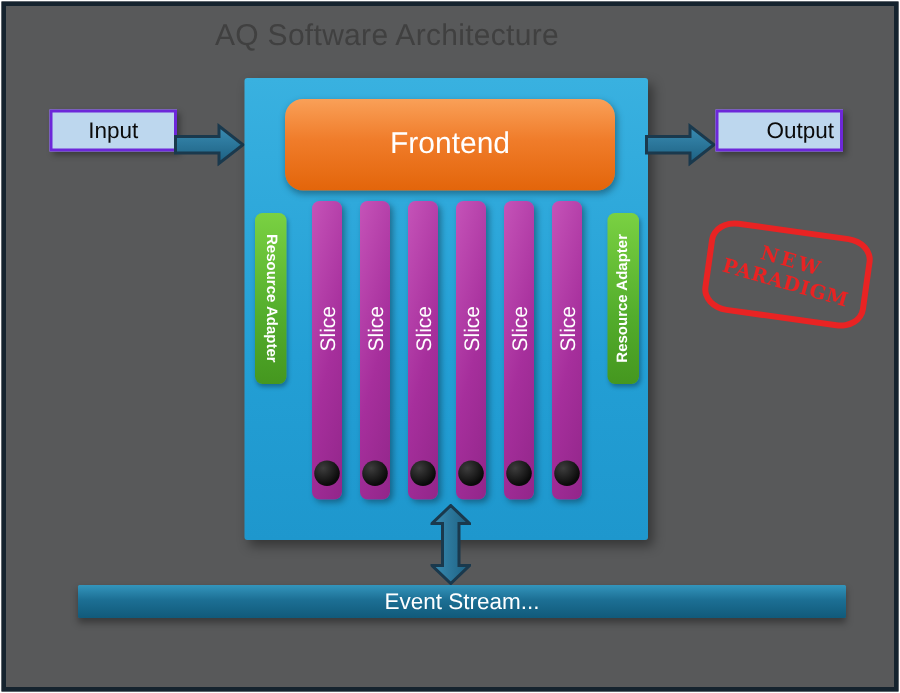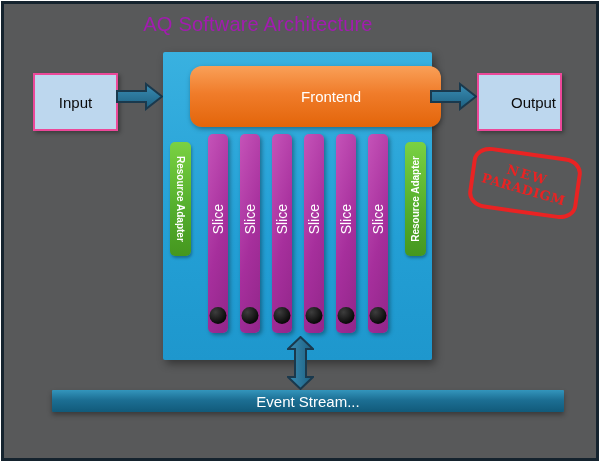--- a/index.html
+++ b/index.html
@@ -10,25 +10,25 @@
     -webkit-font-smoothing:antialiased;
   }
   .frame{
     position:absolute;inset:1px;
     background:#58595a;
     border:3px solid #15232e;
     box-shadow:0 0 0 1px #ffffff;
   }
   .title{
     position:absolute;left:0;top:13px;width:516px;
-    text-align:center;color:#a21caf;font-size:20px;letter-spacing:.2px;
+    text-align:center;color:#404040;font-size:20px;letter-spacing:.2px;
   }
   .io-box{
-    position:absolute;width:85px;height:58px;
-    background:#bdd7ee;border:2px solid #ec4899;
+    position:absolute;width:85px;height:28px;
+    background:#bdd7ee;border:2px solid #6d28d9;
     display:flex;align-items:center;justify-content:center;
     color:#0b0b0b;font-size:15px;
     box-shadow:2px 2px 4px rgba(0,0,0,.35);
     box-sizing:border-box;
   }
   .input-box{left:33px;top:73px;}
   .output-box{left:477px;top:73px;padding-left:28px;}
   .harrow{position:absolute;width:48px;height:29px;}
   .harrow1{left:116px;top:82px;}
   .harrow2{left:430px;top:82px;}
@@ -36,23 +36,22 @@
     position:absolute;left:163px;top:52px;width:269px;height:308px;
     background:linear-gradient(180deg,#39b1e0 0%,#239fd5 60%,#1e97cd 100%);
     box-shadow:3px 4px 8px rgba(0,0,0,.4);
     border-radius:2px;
   }
   .frontend{
     position:absolute;left:190px;top:66px;width:220px;height:61px;
     border-radius:12px;
     background:linear-gradient(180deg,#f9a058 0%,#f07c2a 45%,#e3650a 100%);
     display:flex;align-items:center;justify-content:center;
-    color:#ffffff;font-size:15px;
+    color:#ffffff;font-size:20px;
     box-shadow:1px 2px 5px rgba(0,0,0,.35);
-    padding-left:31px;
   }
   .adapter{
     position:absolute;width:21px;height:114px;top:142px;
     border-radius:5px;
     background:linear-gradient(180deg,#7ad142 0%,#53ad2c 60%,#45971f 100%);
     display:flex;align-items:center;justify-content:center;
     box-shadow:1px 2px 3px rgba(0,0,0,.3);
   }
   .adapter-left{left:170px;}
   .adapter-right{left:405px;}

